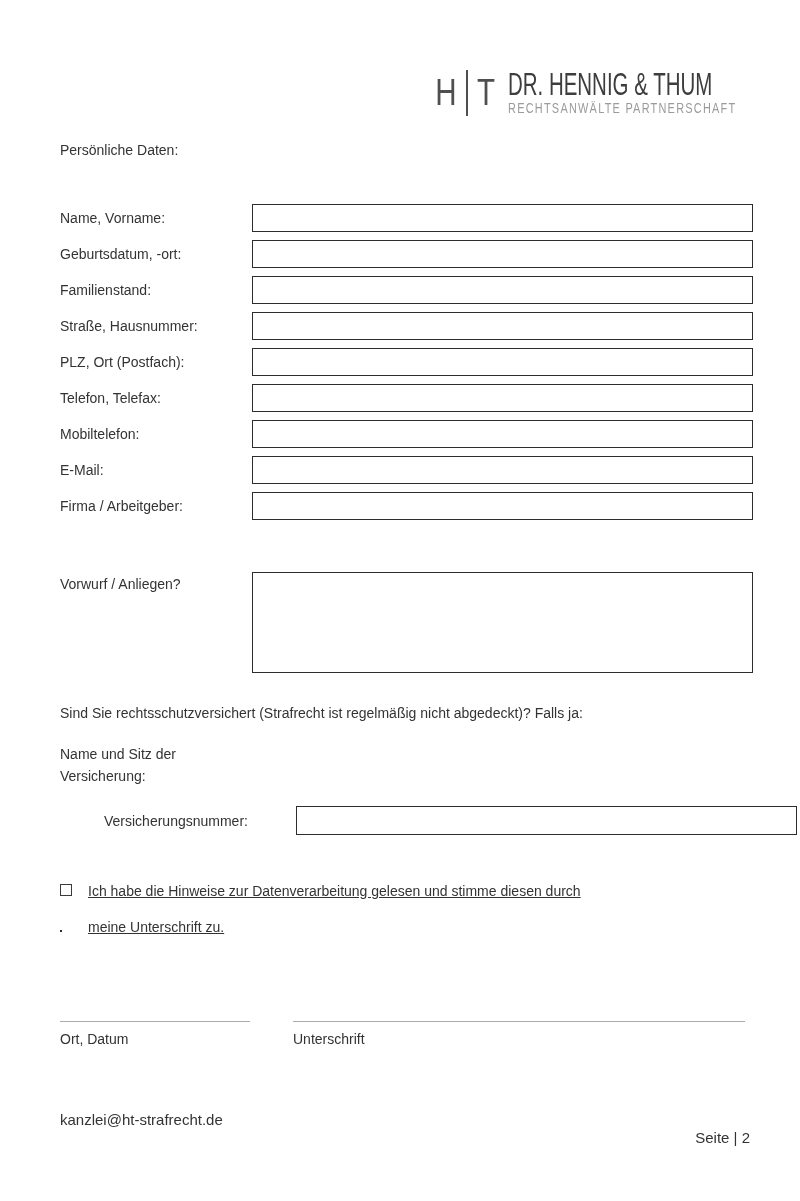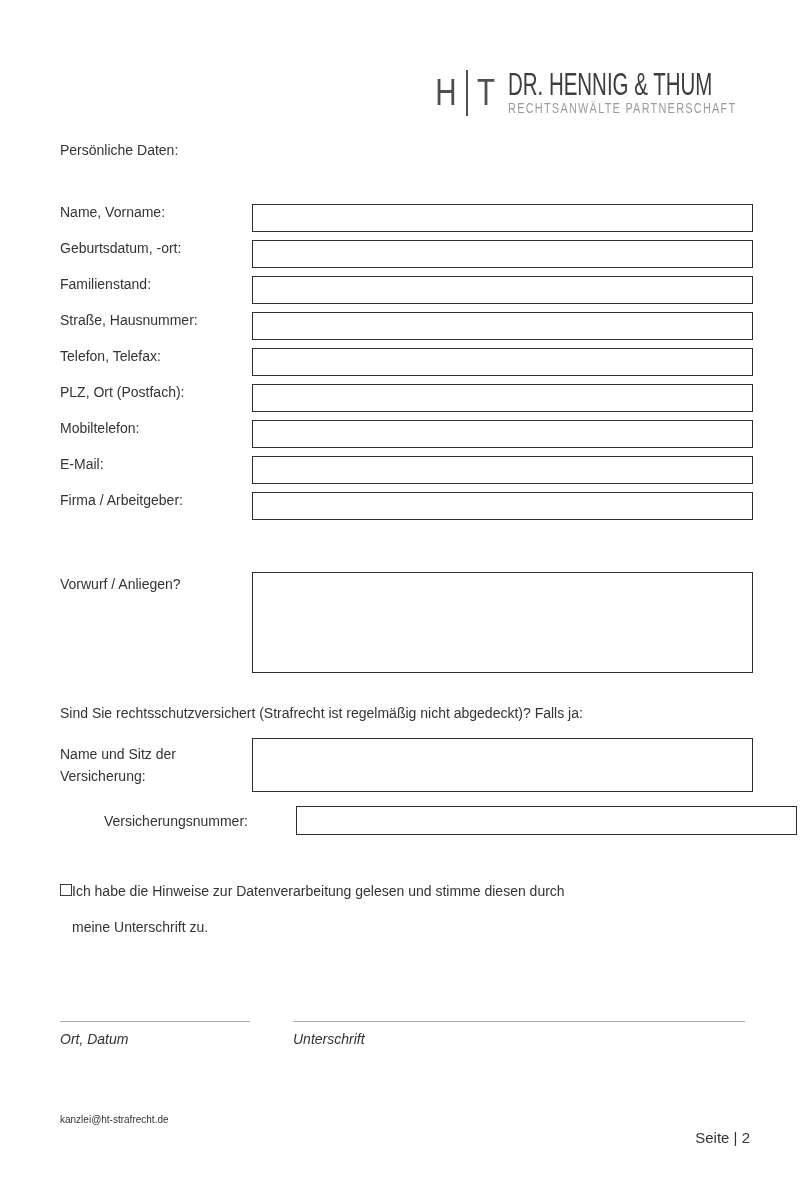--- a/index.html
+++ b/index.html
@@ -29,58 +29,58 @@
     letter-spacing:1.6px; color:var(--logo-subtitle, #9b9b9b);
     transform:scaleX(0.78); transform-origin:left center;
   }
 
   
   .t { font-size:14px; line-height:16px; }
   .section-title { position:absolute; left:60px; top:142px; }
 
   
   .form-rows { position:absolute; left:60px; top:204px; width:693px; }
-  .frow { display:flex; align-items:flex-start; height:28px; margin-bottom:8px; }
+  .frow { display:flex; align-items:center; height:28px; margin-bottom:8px; }
   .frow .flabel { width:192px; flex:0 0 192px; }
   .finput {
     flex:1; height:28px; background:#ffffff;
     border:1px solid var(--border, #2d2d2d);
   }
 
   
   .ta-block { position:absolute; left:60px; top:572px; width:693px; display:flex; align-items:flex-start; }
   .ta-block .flabel { width:192px; flex:0 0 192px; padding-top:4px; }
   .ta-input { flex:1; height:101px; border:1px solid var(--border, #2d2d2d); background:#fff; }
 
   
   .ins-question { position:absolute; left:60px; top:705px; }
-  .ins-name { position:absolute; left:60px; top:738px; width:693px; display:flex; align-items:flex-start; }
+  .ins-name { position:absolute; left:60px; top:738px; width:693px; display:flex; align-items:flex-start;flex-direction:column; }
   .ins-name .flabel { width:192px; flex:0 0 192px; padding-top:5px; line-height:22px; }
   .ins-name-input { flex:1; height:54px; border:1px solid var(--border, #2d2d2d); background:#fff; }
   .ins-number { position:absolute; left:60px; top:806px; width:693px; display:flex; align-items:center;margin-left:44px; }
   .ins-number .flabel { width:192px; flex:0 0 192px; }
   .ins-number-input { flex:1; height:29px; border:1px solid var(--border, #2d2d2d); background:#fff; }
 
   
   .consent { position:absolute; left:60px; top:883px; display:flex; align-items:flex-start; }
   .checkbox {
     width:12px; height:12px; margin-top:1px; flex:0 0 12px;
     border:1px solid #3a3a3a; background:#fff; cursor:pointer;
   }
-  .consent-lines { width:575px; }
+  .consent-lines { margin-left:16px; width:575px;text-decoration:underline; }
   .consent-lines .cline1 { margin-bottom:20px; }
 
   
-  .signature { position:absolute; left:60px; top:1021px; width:693px; display:flex;font-style:italic; }
+  .signature { position:absolute; left:60px; top:1021px; width:693px; display:flex; }
   .sig-col { border-top:1px solid var(--sig-line, #ababab); padding-top:9px; }
   .sig-col.left  { width:190px; margin-right:43px; }
   .sig-col.right { width:452px; }
 
   
-  .footer-email { position:absolute; left:60px; top:1113px; font-size:10px; line-height:14px; }
+  .footer-email { position:absolute; left:60px; top:1113px; font-size:15px; line-height:14px; }
   .footer-page  { position:absolute; right:50px; top:1131px; font-size:15px; line-height:14px; }
 </style>
 </head>
 <body>
 
 <div class="page">
 
   <div class="logo">
     <div class="logo-mark">
       <span class="mk">H</span>
@@ -106,25 +106,25 @@
     </div>
     <div class="frow">
       <div class="flabel t">Familienstand:</div>
       <div class="finput"></div>
     </div>
     <div class="frow">
       <div class="flabel t">Straße, Hausnummer:</div>
       <div class="finput"></div>
     </div>
     <div class="frow">
-      <div class="flabel t">Telefon, Telefax:</div>
+      <div class="flabel t">PLZ, Ort (Postfach):</div>
       <div class="finput"></div>
     </div>
     <div class="frow">
-      <div class="flabel t">PLZ, Ort (Postfach):</div>
+      <div class="flabel t">Telefon, Telefax:</div>
       <div class="finput"></div>
     </div>
     <div class="frow">
       <div class="flabel t">Mobiltelefon:</div>
       <div class="finput"></div>
     </div>
     <div class="frow">
       <div class="flabel t">E-Mail:</div>
       <div class="finput"></div>
     </div>

